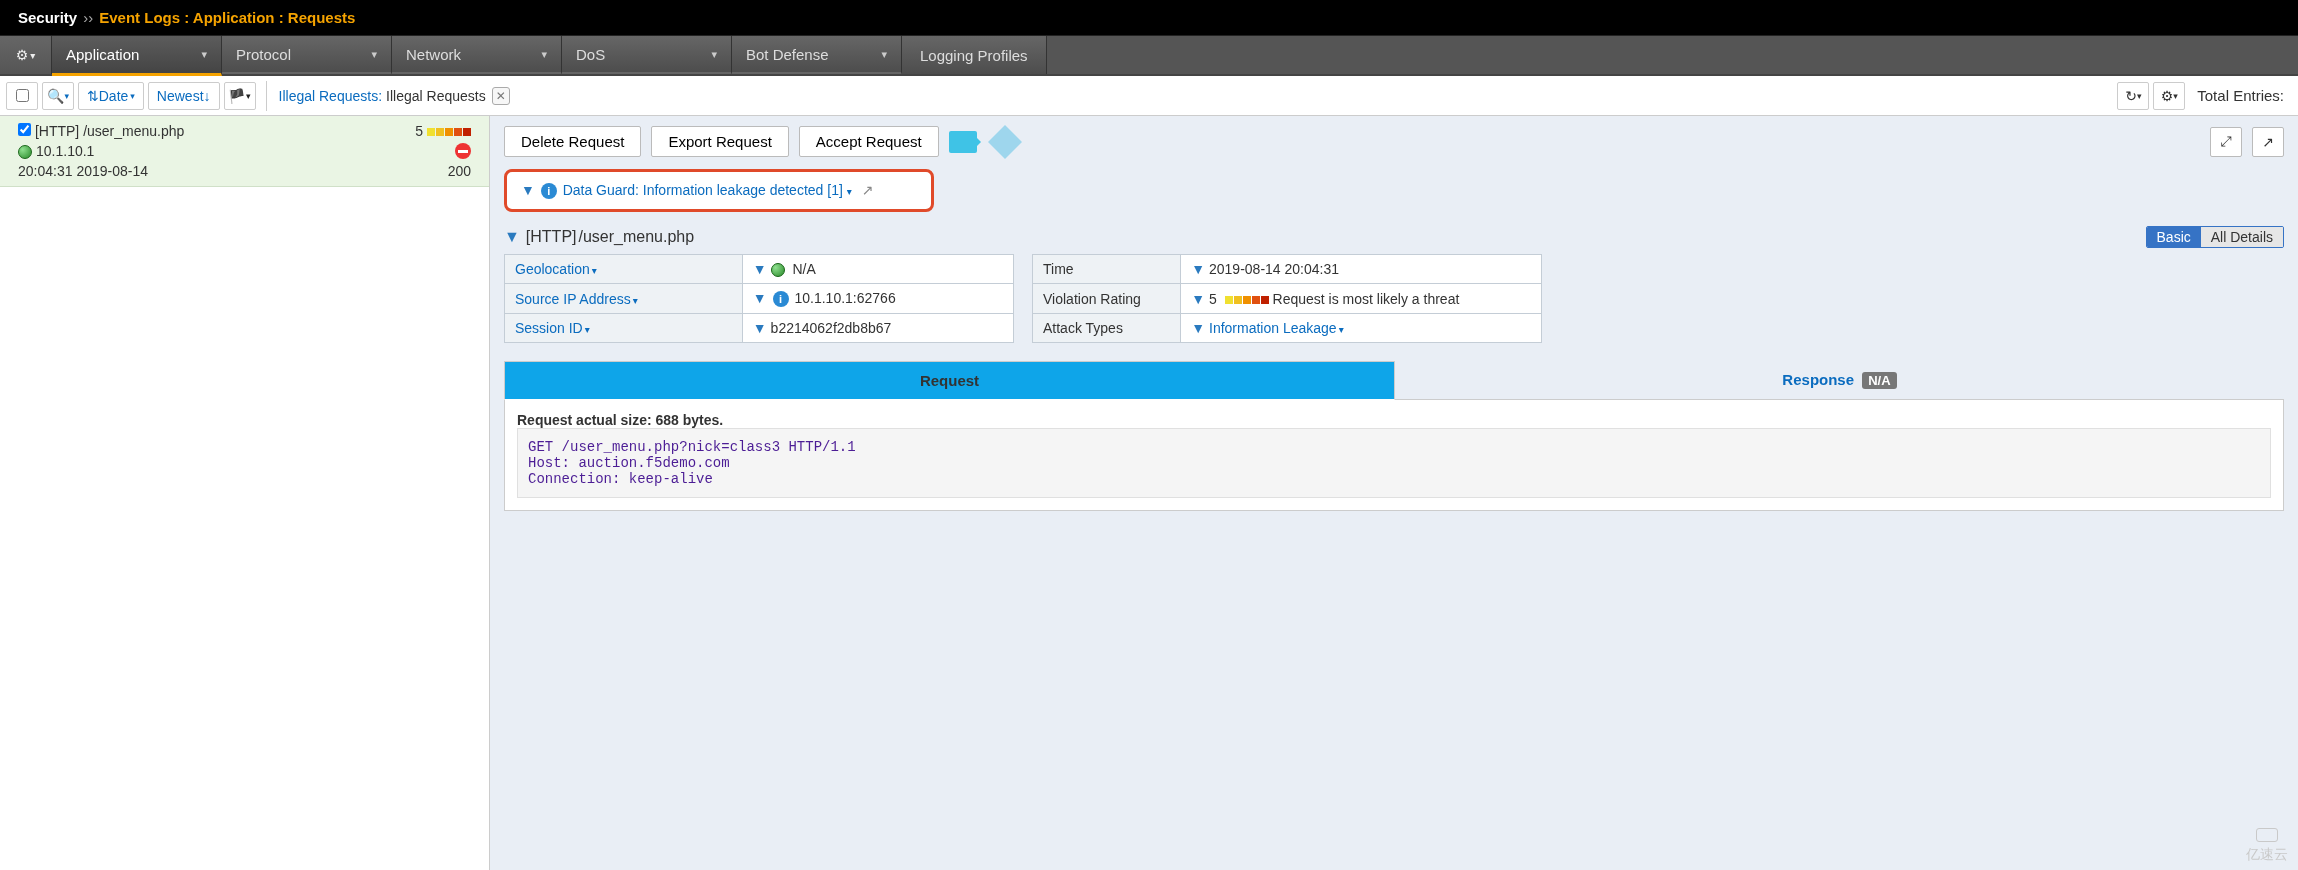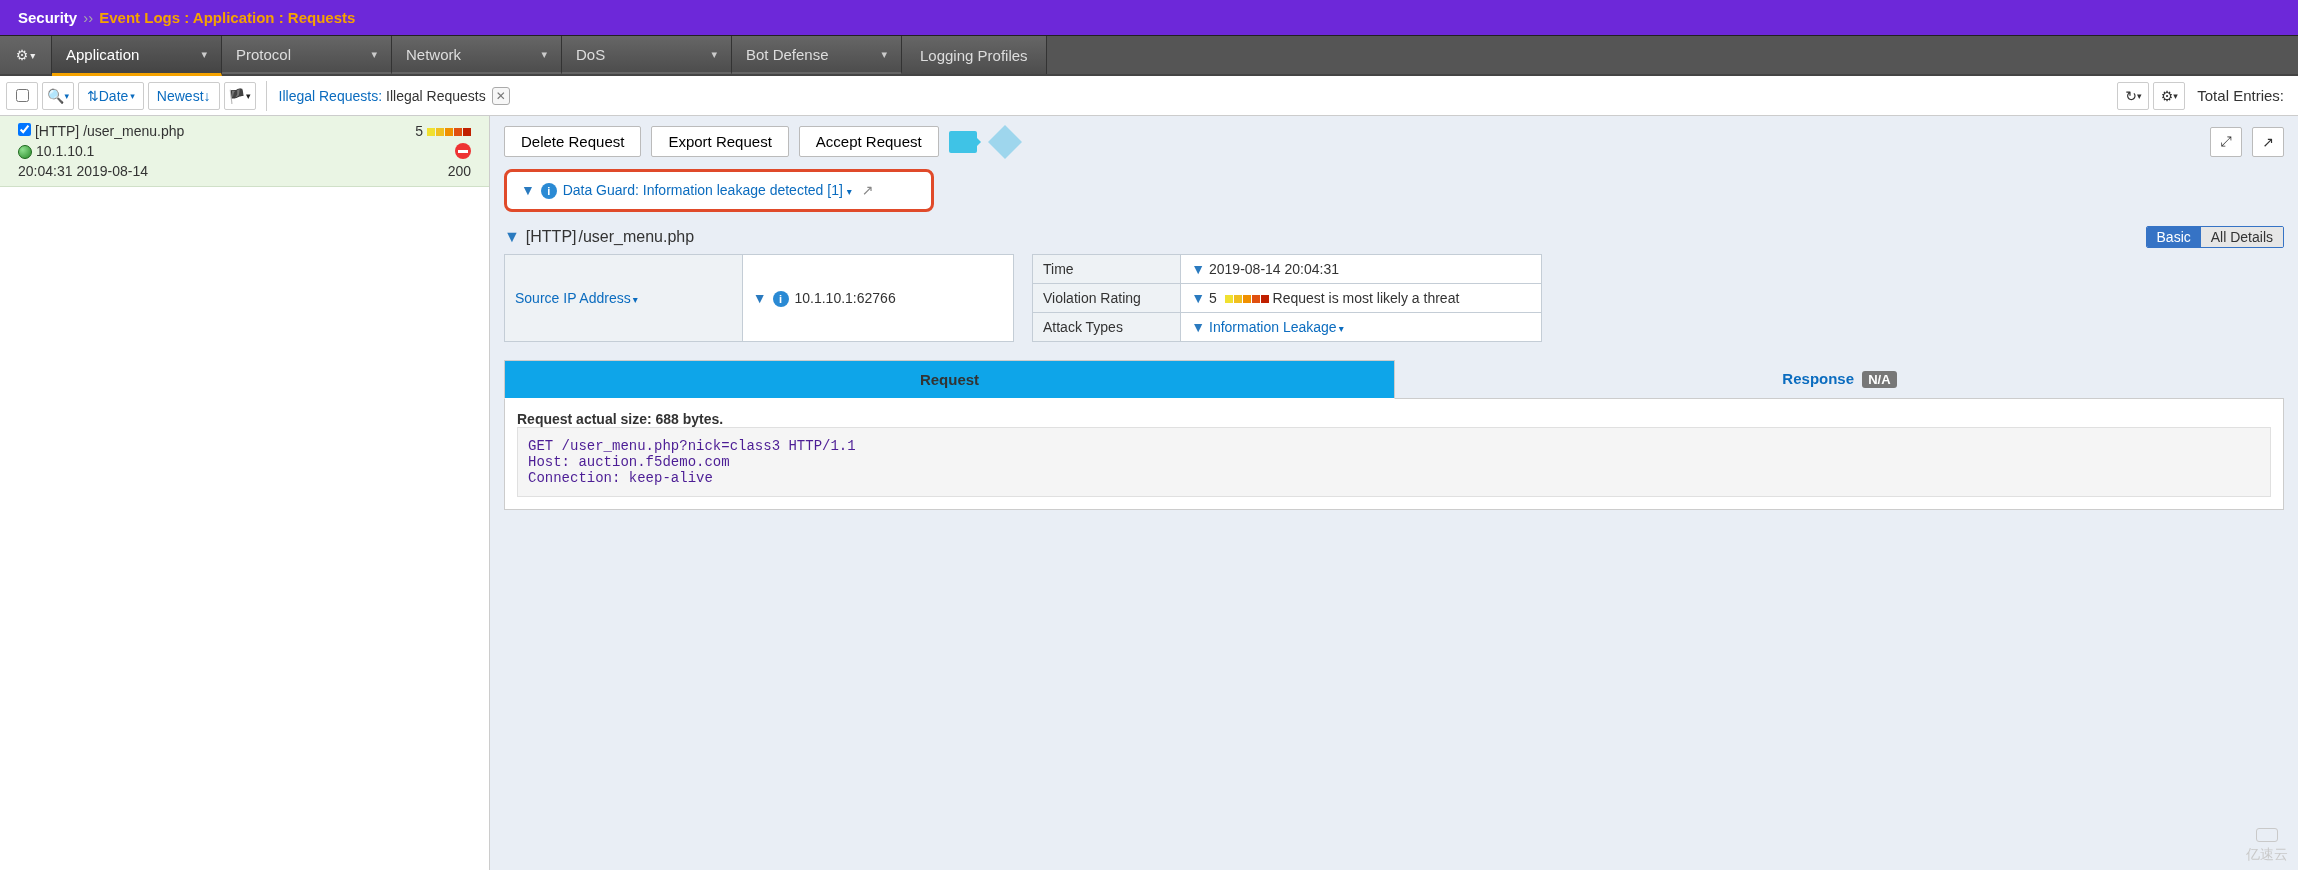--- a/index.html
+++ b/index.html
@@ -1,19 +1,19 @@
 <!DOCTYPE html>
 <html><head>
 <meta charset="utf-8">
 <style>
 * { box-sizing: border-box; margin: 0; padding: 0; font-family: Arial, Helvetica, sans-serif; }
 body { background: #fff; font-size: 14px; color: #333; overflow: hidden; }
 
 
-.breadcrumb-bar { background: #6d28d9; color: #fff; height: 36px; display: flex; align-items: center; padding: 0 18px; font-size: 15px; border-bottom: 1px solid #222; }
+.breadcrumb-bar { background: #000000; color: #fff; height: 36px; display: flex; align-items: center; padding: 0 18px; font-size: 15px; border-bottom: 1px solid #222; }
 .breadcrumb-bar .sec { color: #fff; font-weight: bold; }
 .breadcrumb-bar .arr { color: #aaa; margin: 0 6px; }
 .breadcrumb-bar .path { color: #f5a300; font-weight: bold; }
 
 
 .nav-bar { background: #555; height: 40px; display: flex; align-items: stretch; border-bottom: 2px solid #444; }
 .nav-gear { width: 52px; background: linear-gradient(#666,#555); border-right: 1px solid #333; display:flex;align-items:center;justify-content:center;color:#eee; }
 .nav-tab { min-width: 170px; background: linear-gradient(#666,#4d4d4d); border-right: 1px solid #333; display:flex;align-items:center;justify-content:space-between;padding:0 14px;color:#ddd;font-size:15px;cursor:pointer;border-bottom:2px solid transparent;}
 .nav-tab.active { background: linear-gradient(#5c5c5c,#444); color:#fff; border-bottom:3px solid #f5a300; margin-bottom:-2px;}
 .nav-tab .caret { font-size:11px;color:#ccc; }
@@ -190,23 +190,31 @@
       <span style="margin-left:2px;">/user_menu.php</span>
       <div class="view-toggle">
         <div class="vt active">Basic</div>
         <div class="vt inactive">All Details</div>
       </div>
     </div>
 
     <div class="two-col">
       <table class="prop-table" style="width:510px;">
         <tbody>
+            <tr>
+              <td class="k"><span>Geolocation</span><span class="caret-sm">▾</span></td>
+            <td><span class="funnel">▼</span> <span class="globe-icon"></span> <span>N/A</span></td>
+            </tr>
         <tr>
               <td class="k"><span>Source IP Address</span><span class="caret-sm">▾</span></td>
             <td><span class="funnel">▼</span> <span class="info-circ">i</span> <span>10.1.10.1:62766</span></td>
+            </tr>
+        <tr>
+              <td class="k"><span>Session ID</span><span class="caret-sm">▾</span></td>
+            <td><span class="funnel">▼</span> <span>b2214062f2db8b67</span></td>
             </tr>
       </tbody>
         </table>
 
       <table class="prop-table" style="width:510px;">
         <tbody>
             <tr>
               <td class="k" style="color:#333;">Time</td>
             <td><span class="funnel">▼</span> <span>2019-08-14 20:04:31</span></td>
             </tr>

